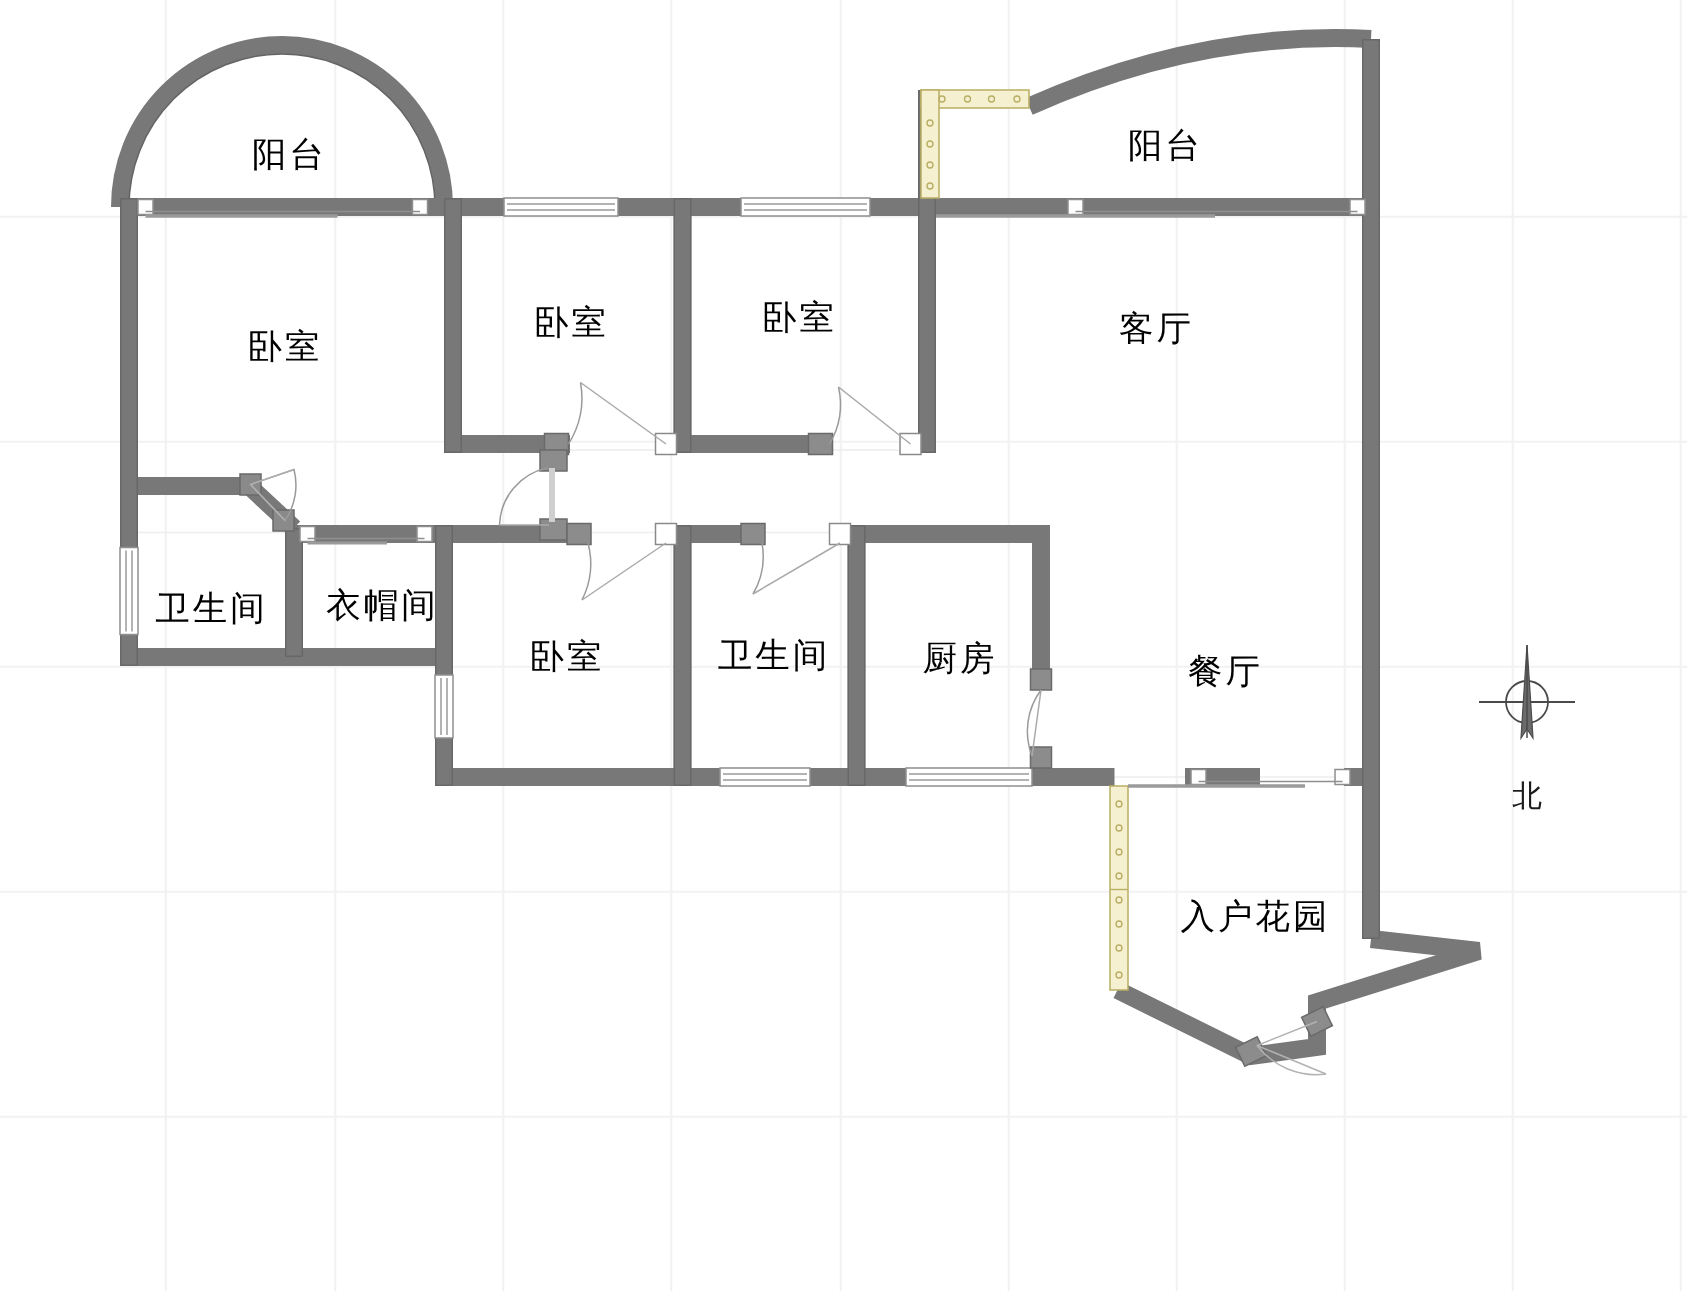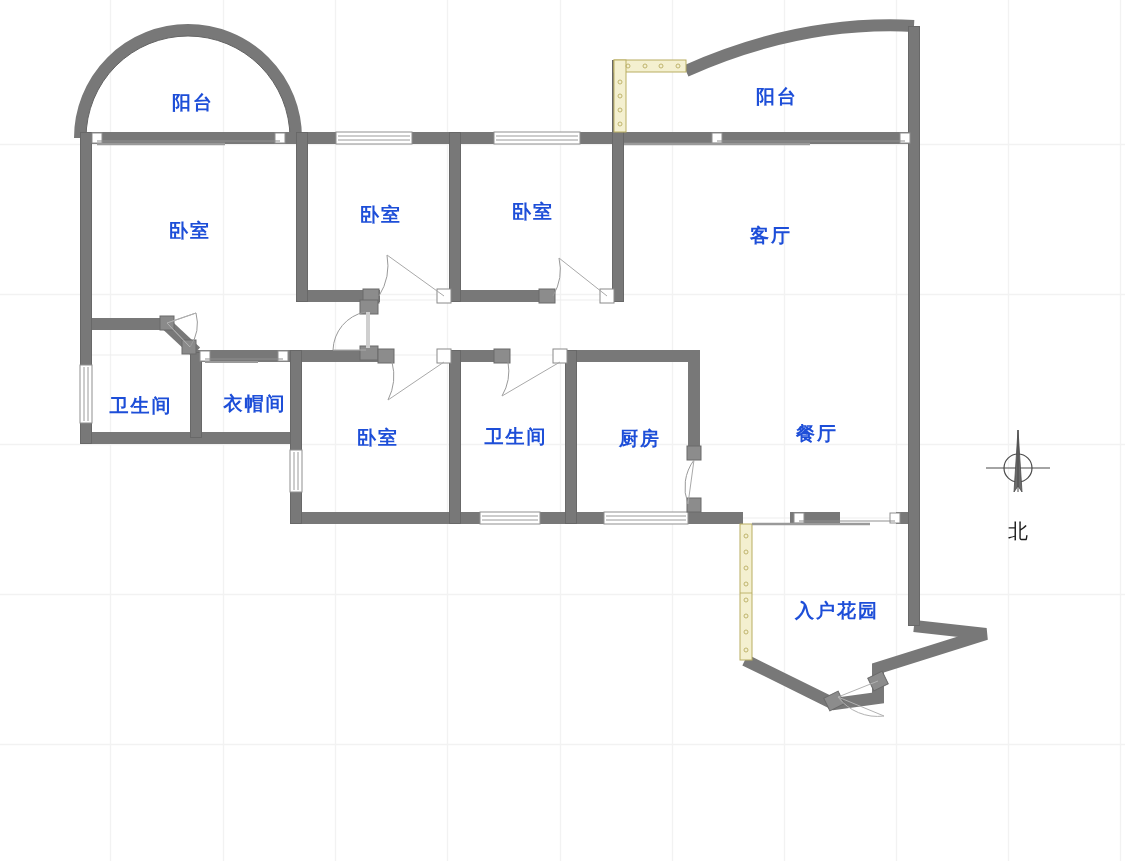--- a/index.html
+++ b/index.html
@@ -2,28 +2,27 @@
 <html><head>
 <meta charset="utf-8">
 <style>
   html,body{margin:0;padding:0;background:#ffffff;}
   body{width:1125px;height:861px;overflow:hidden;
        font-family:"Liberation Serif","DejaVu Serif",serif;}
   #stage{position:relative;width:1125px;height:861px;background:#fff;}
   #plan{position:absolute;left:0;top:0;}
   .room-label{
     position:absolute;
-    color:#1d4ed8;
+    color:#000000;
     font-family:"Liberation Serif","DejaVu Serif",serif;
-    font-size:19px;
+    font-size:23px;
     letter-spacing:2px;
     white-space:nowrap;
     transform:translate(-50%,-50%);
     user-select:none;
-    font-weight:bold;
   }
   .compass-label{
     position:absolute;
     color:#1c1c1c;
     font-family:"Liberation Serif","DejaVu Serif",serif;
     font-size:20px;
     white-space:nowrap;
     transform:translate(-50%,-50%);
   }
 </style>
@@ -306,24 +305,24 @@
       <line x1="1018" y1="430" x2="1018" y2="492" stroke="#4a4a4a" stroke-width="1"></line>
     </g>
 
   </svg>
 
   <div class="room-label" style="left:193px;top:103px">阳台</div>
   <div class="room-label" style="left:190px;top:231px">卧室</div>
   <div class="room-label" style="left:381px;top:215px">卧室</div>
   <div class="room-label" style="left:533px;top:212px">卧室</div>
   <div class="room-label" style="left:777px;top:97px">阳台</div>
-  <div class="room-label" style="left:771px;top:236px">客厅</div>
+  <div class="room-label" style="left:771px;top:219px">客厅</div>
   <div class="room-label" style="left:141px;top:406px">卫生间</div>
   <div class="room-label" style="left:255px;top:404px">衣帽间</div>
   <div class="room-label" style="left:378px;top:438px">卧室</div>
   <div class="room-label" style="left:516px;top:437px">卫生间</div>
   <div class="room-label" style="left:640px;top:439px">厨房</div>
-  <div class="room-label" style="left:817px;top:434px">餐厅</div>
+  <div class="room-label" style="left:817px;top:448px">餐厅</div>
   <div class="room-label" style="left:837px;top:611px">入户花园</div>
 
   <div class="compass-label" style="left:1018px;top:531px">北</div>
 
 </div>
 
 </body></html>

